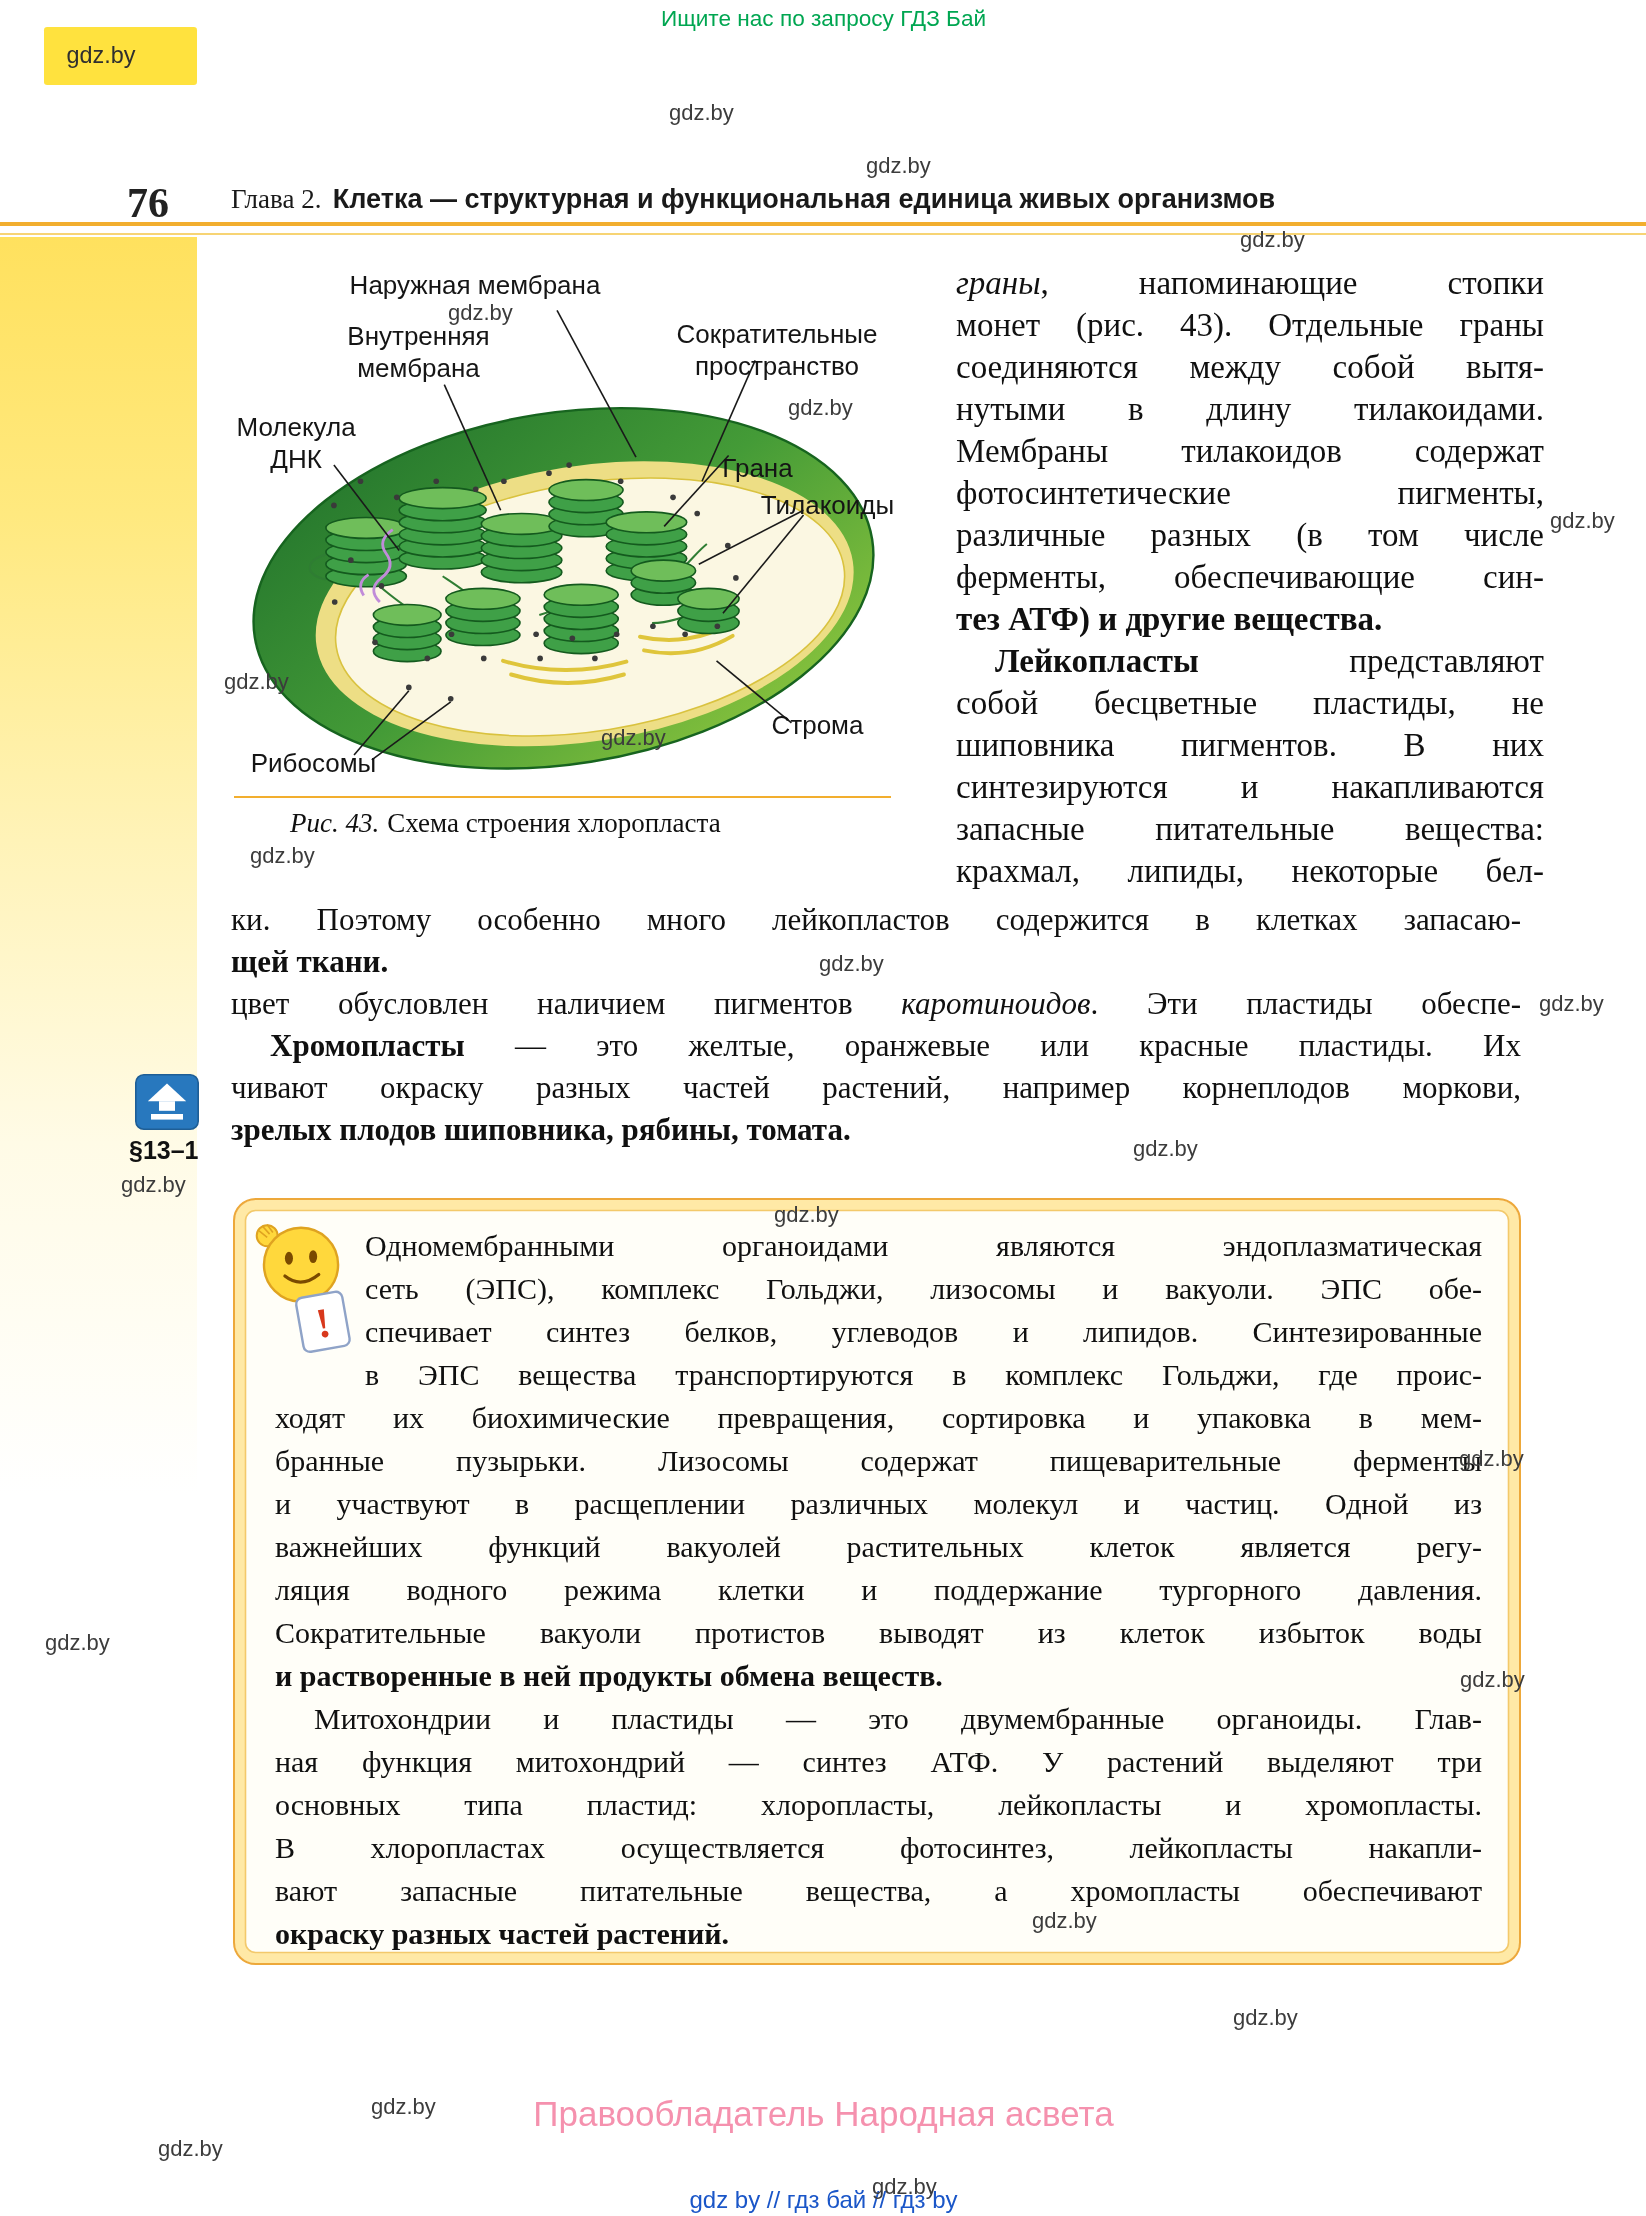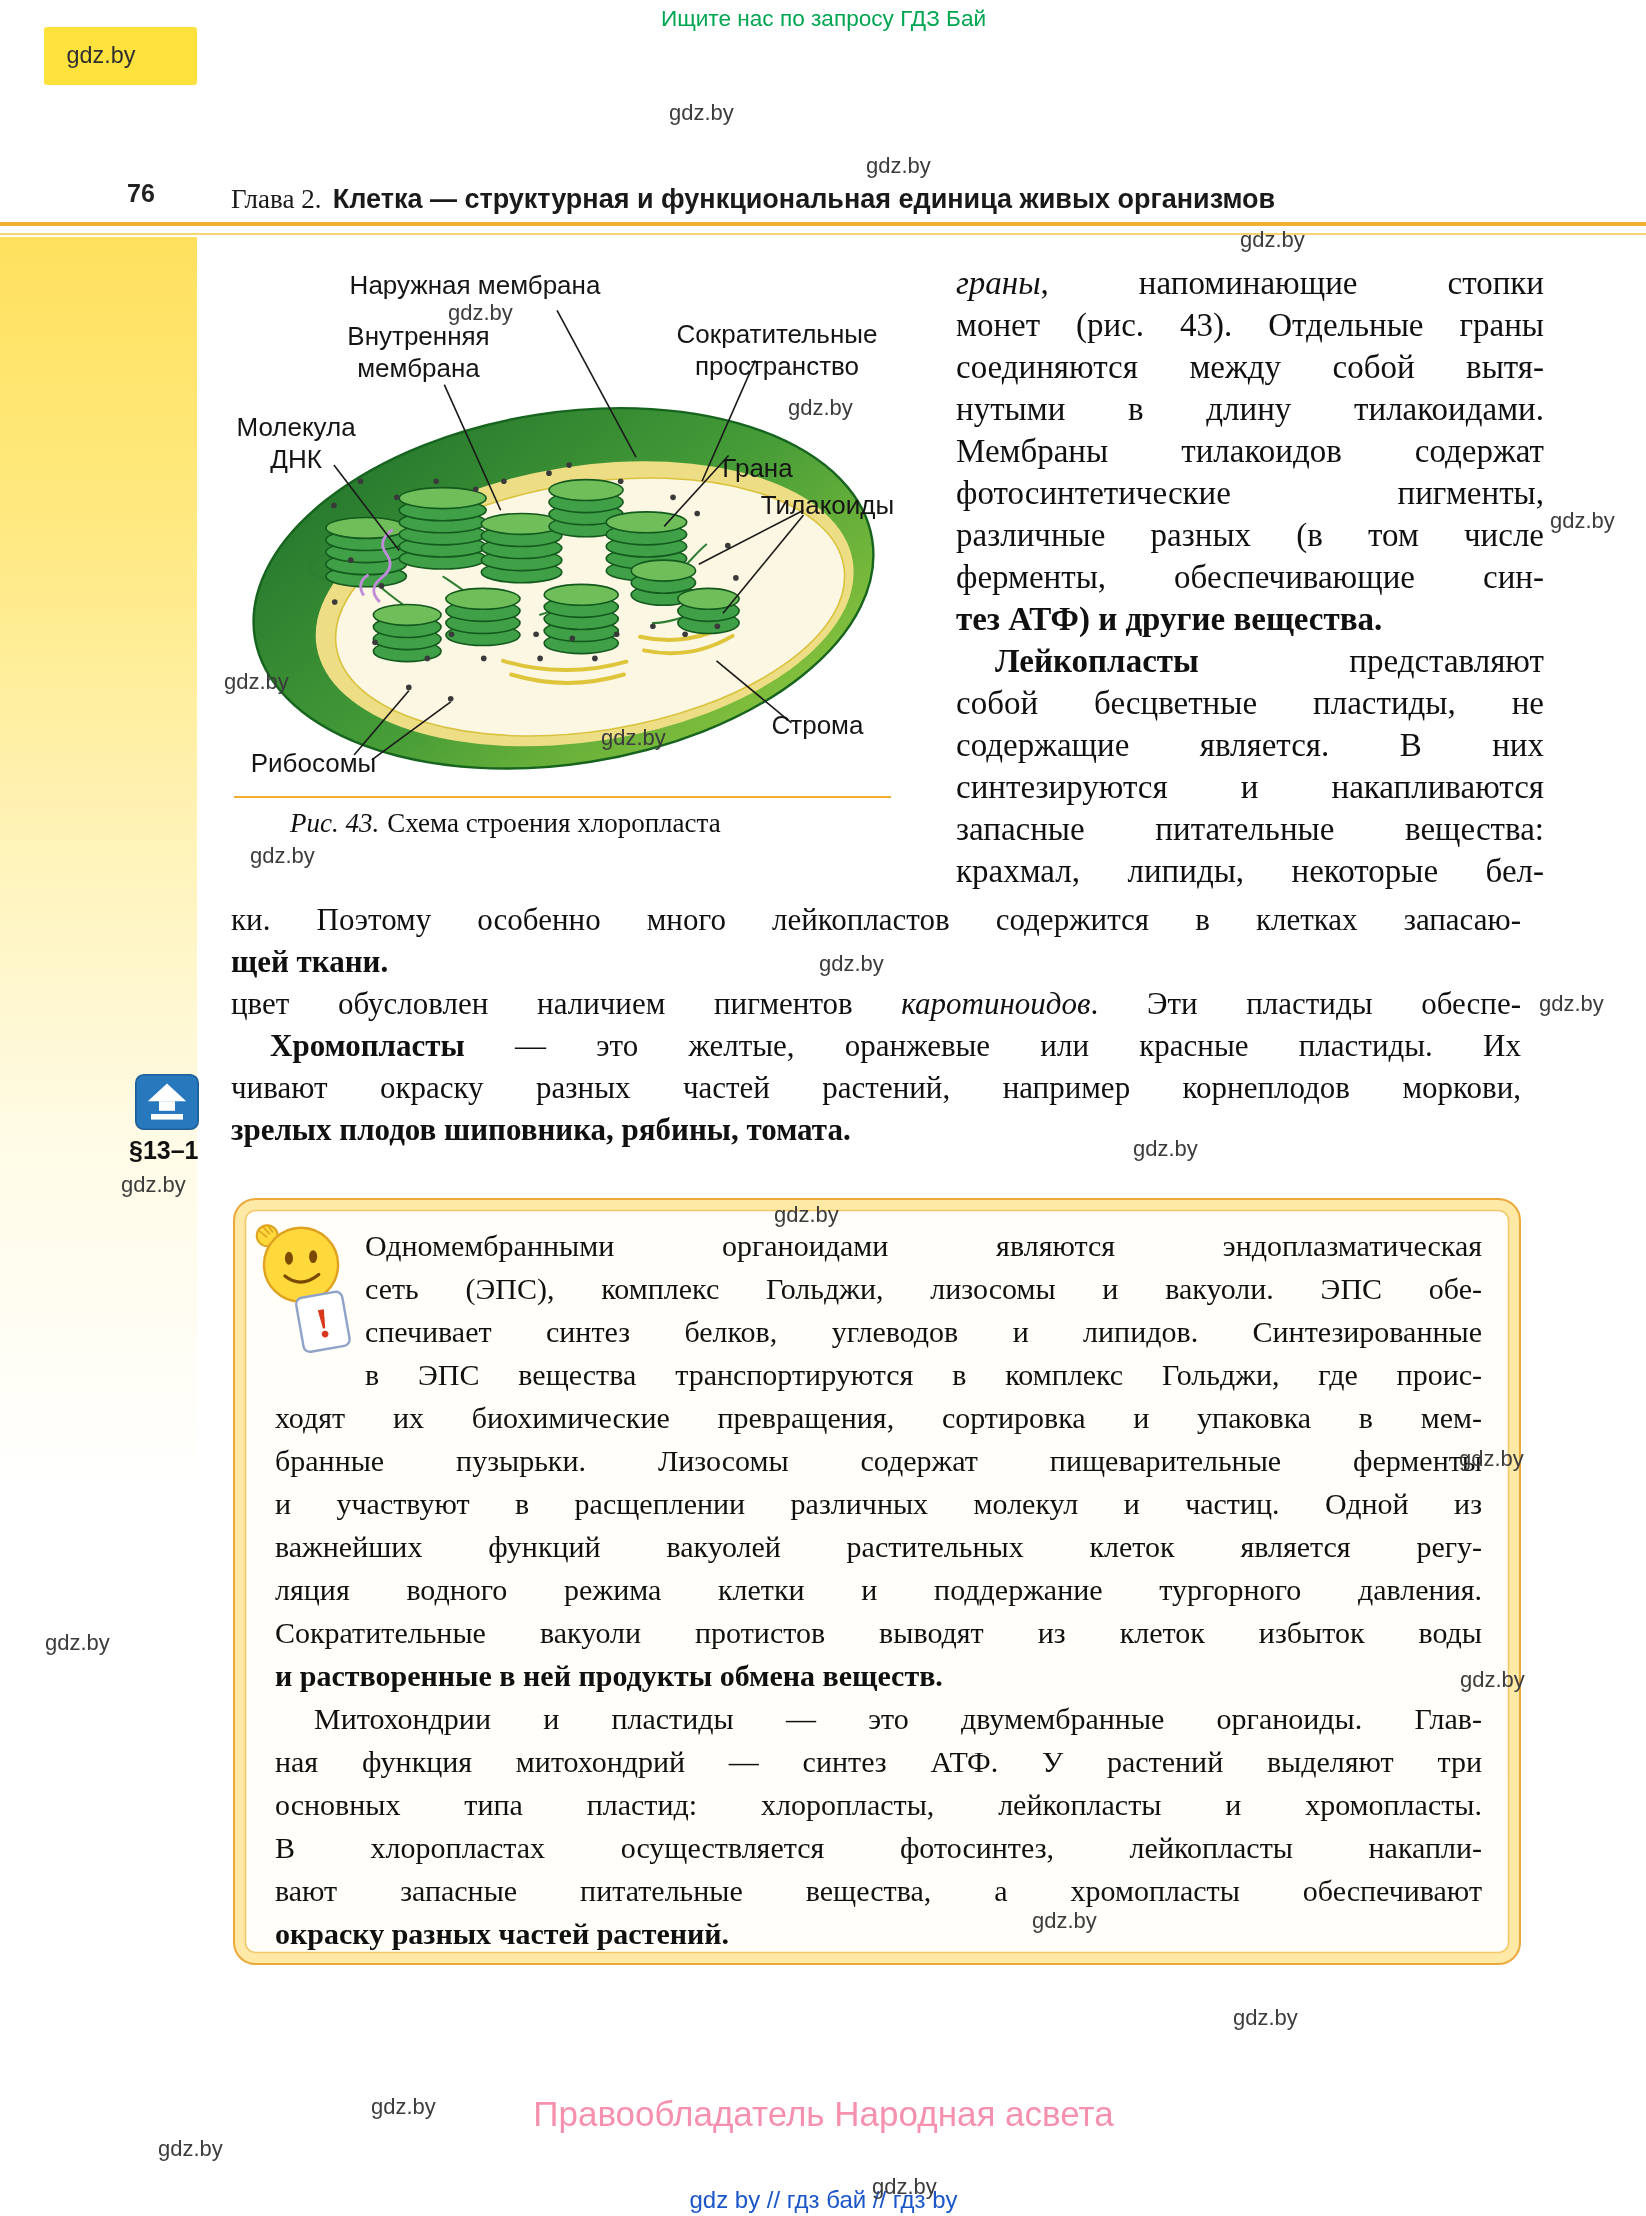--- a/index.html
+++ b/index.html
@@ -10,22 +10,22 @@
   .tline.last{text-align-last:left;font-weight:bold;}
   .tline.ind{text-indent:39px;}
   .b{font-weight:bold;}
   .i{font-style:italic;}
   
   .top-banner{position:absolute;top:6.4px;left:0;width:100%;text-align:center;
               font-family:"Liberation Sans",sans-serif;font-size:22.6px;color:#00A651;}
   .corner-box{position:absolute;left:44px;top:26.6px;width:153px;height:58px;background:#FFE23E;
               border-radius:3.2px;display:flex;align-items:center;}
   .corner-box span{margin-left:22.6px;font-family:"Liberation Sans",sans-serif;font-size:23.4px;color:#2F2F2F;}
-  .page-num{position:absolute;left:127px;top:179px;font-family:Liberation Sans, sans-serif;
-            font-size:25px;font-weight:bold;color:#222;}
+  .page-num{position:absolute;left:127px;top:179px;font-family:Liberation Serif, serif;
+            font-size:42px;font-weight:bold;color:#222;}
   .chapter{position:absolute;left:231px;top:184px;font-family:"Liberation Sans",sans-serif;
            font-size:27px;color:#1a1a1a;white-space:nowrap;}
   .chapter .lbl{margin-right:11.3px;font-family:Liberation Serif, serif;}
   .rule1{position:absolute;left:0;top:222px;width:100%;height:4px;background:#F2AE2E;}
   .rule2{position:absolute;left:0;top:233px;width:100%;height:1.6px;background:#F7D474;}
   .left-strip{position:absolute;left:0;top:237px;width:197px;height:1257px;
     background:linear-gradient(180deg,#FFE15E 0%,#FFE97F 22%,#FFF3B8 48%,#FFFBE6 72%,#ffffff 100%);}
   
   .figure{position:absolute;left:201px;top:254px;width:729px;height:564px;}
   .fig-label{position:absolute;font-family:"Liberation Sans",sans-serif;font-size:26px;
@@ -228,21 +228,21 @@
       <div class="tline"><span>монет (рис. 43). Отдельные граны</span></div>
       <div class="tline"><span>соединяются между собой вытя-</span></div>
       <div class="tline"><span>нутыми в длину тилакоидами.</span></div>
       <div class="tline"><span>Мембраны тилакоидов содержат</span></div>
       <div class="tline"><span>фотосинтетические пигменты,</span></div>
       <div class="tline"><span>различные разных (в том числе</span></div>
       <div class="tline"><span>ферменты, обеспечивающие син-</span></div>
       <div class="tline last"><span>тез АТФ) и другие вещества.</span></div>
       <div class="tline ind"><span class="b">Лейкопласты</span><span> представляют</span></div>
       <div class="tline"><span>собой бесцветные пластиды, не</span></div>
-      <div class="tline"><span>содержащие является. В них</span></div>
+      <div class="tline"><span>шиповника пигментов. В них</span></div>
       <div class="tline"><span>синтезируются и накапливаются</span></div>
       <div class="tline"><span>запасные питательные вещества:</span></div>
       <div class="tline"><span>крахмал, липиды, некоторые бел-</span></div>
     </div>
   <div class="fullw">
       <div class="tline"><span>ки. Поэтому особенно много лейкопластов содержится в клетках запасаю-</span></div>
       <div class="tline last"><span>щей ткани.</span></div>
       <div class="tline"><span>цвет обусловлен наличием пигментов </span><span class="i">каротиноидов</span><span>. Эти пластиды обеспе-</span></div>
       <div class="tline ind"><span class="b">Хромопласты</span><span> — это желтые, оранжевые или красные пластиды. Их</span></div>
       <div class="tline"><span>чивают окраску разных частей растений, например корнеплодов моркови,</span></div>

